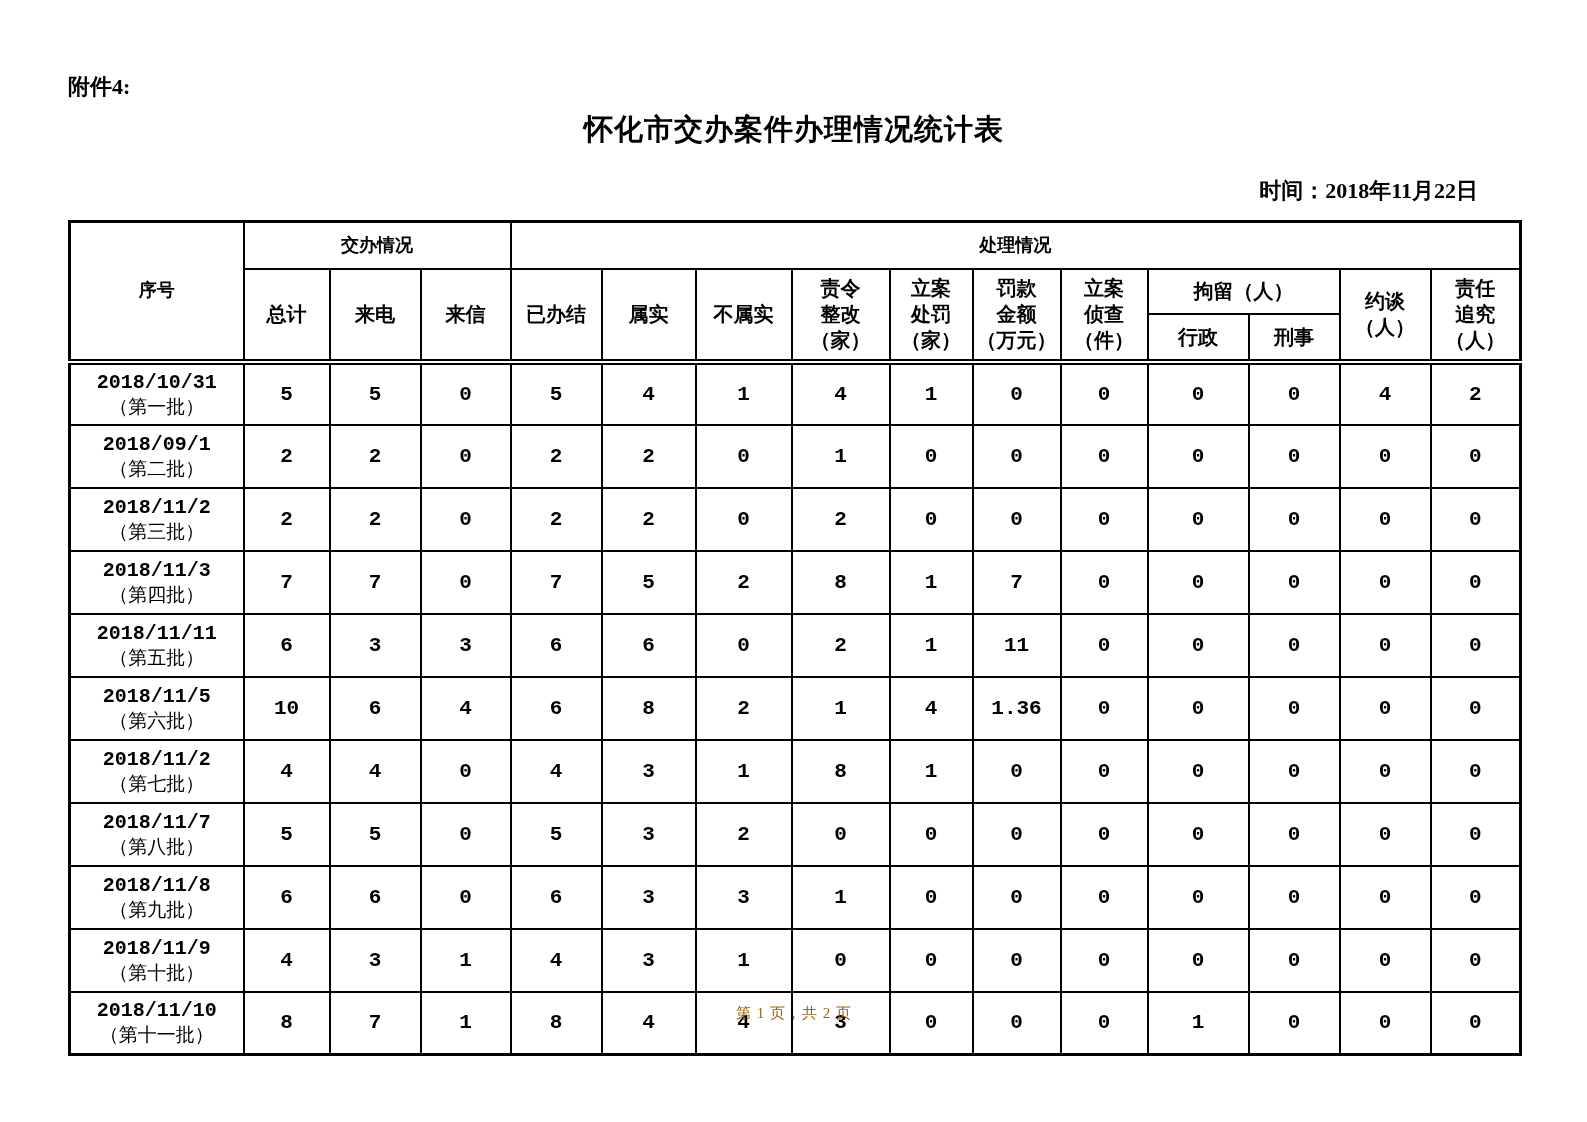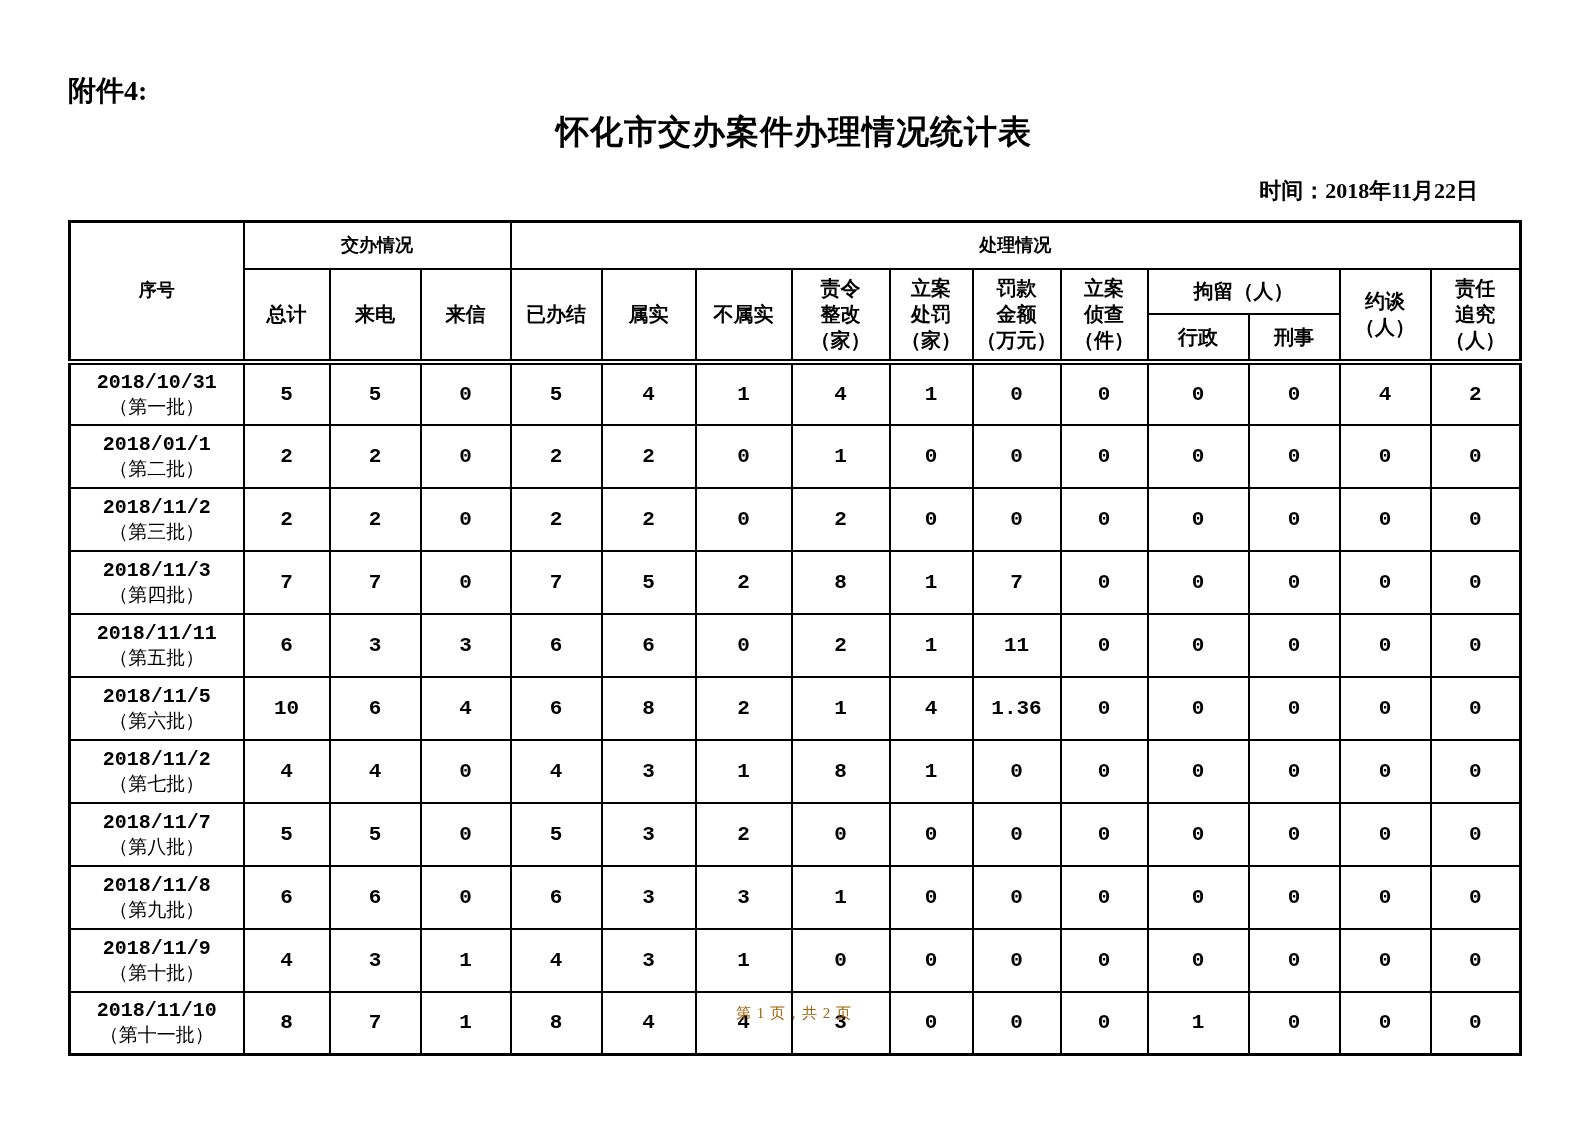--- a/index.html
+++ b/index.html
@@ -9,31 +9,31 @@
     height: 1122px;
     background: #ffffff;
     font-family: "Liberation Serif", serif;
     color: #000;
     overflow: hidden;
   }
   .attachment {
     position: absolute;
     left: 68px;
     top: 72px;
-    font-size: 28px;
+    font-size: 22px;
     font-weight: 700;
     text-align: center;
   }
   .doc-title {
     position: absolute;
     left: 68px;
     width: 1452px;
     top: 110px;
     text-align: center;
-    font-size: 33px;
+    font-size: 29px;
     font-weight: 700;
     letter-spacing: 1px;
   }
   .timestamp {
     position: absolute;
     right: 109px;
     top: 176px;
     font-size: 22px;
     font-weight: 700;
   }
@@ -167,21 +167,21 @@
           <td class="num">1</td>
           <td class="num">0</td>
           <td class="num">0</td>
           <td class="num">0</td>
           <td class="num">0</td>
           <td class="num">4</td>
           <td class="num">2</td>
         </tr>
         <tr>
           <td class="date-cell">
-            <div class="date-line1">2018/01/1</div>
+            <div class="date-line1">2018/09/1</div>
             <div class="date-line2">（第二批）</div>
           </td>
           <td class="num">2</td>
           <td class="num">2</td>
           <td class="num">0</td>
           <td class="num">2</td>
           <td class="num">2</td>
           <td class="num">0</td>
           <td class="num">1</td>
           <td class="num">0</td>

